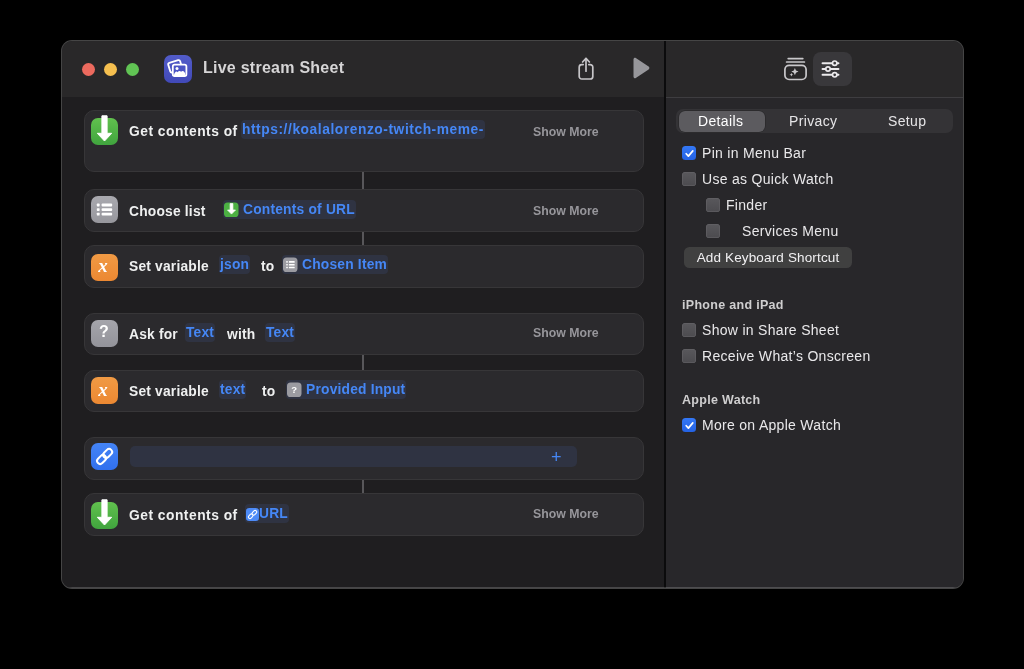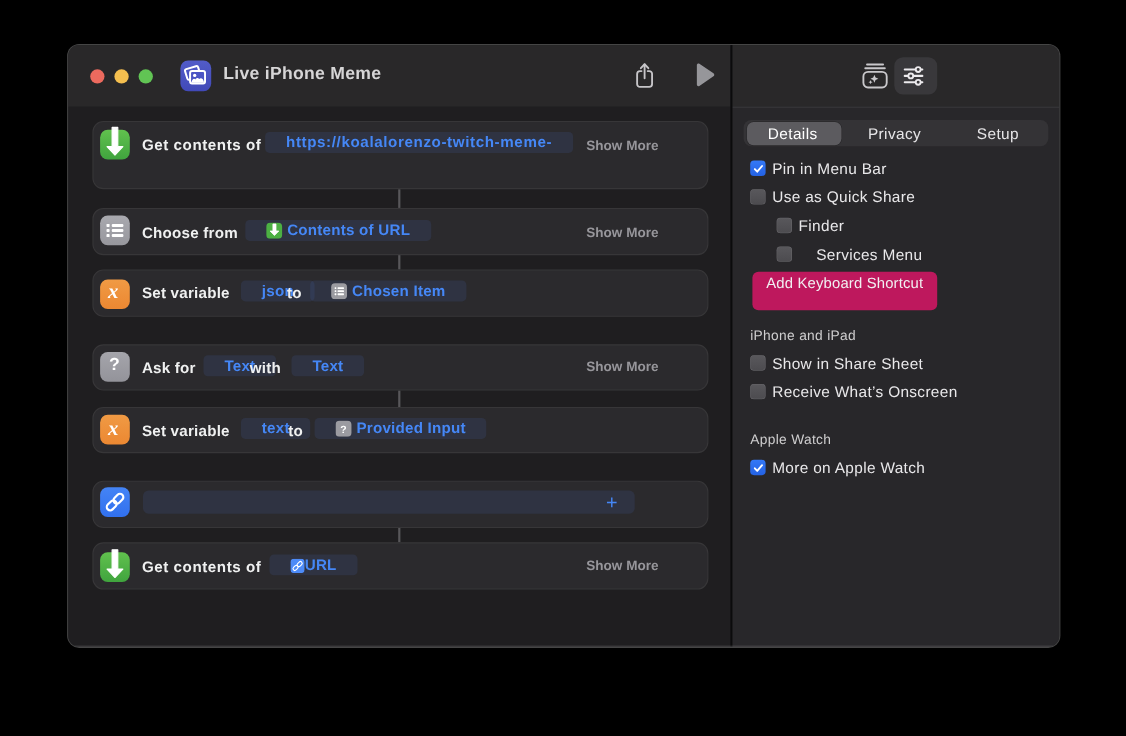--- a/index.html
+++ b/index.html
@@ -40,38 +40,38 @@
   .ic-q { background:linear-gradient(180deg,#a5a5ab,#93939a); }
   .ic-link { background:linear-gradient(180deg,#4484f6,#3170ee); }
   .ic-x::after { content:"x"; position:absolute; left:-1px; top:1.5px; width:100%; text-align:center;
     font-family:"Liberation Serif",serif; font-style:italic; font-weight:700; font-size:19px; color:#fff; }
   .ic-q::after { content:"?"; position:absolute; left:0; top:3px; width:100%; text-align:center;
     font-weight:700; font-size:16px; color:#fff; }
   .rowtext { position:absolute; left:67px; font-size:13.8px; font-weight:700; color:#eff0f0;
     letter-spacing:0.2px; white-space:nowrap; }
   .lsu { letter-spacing:0.55px; }
   .blue { color:#4587f6; }
-  .tok { background:rgba(80,125,235,0.11); border-radius:4px; padding:2px 19px; margin:0 2px; }
+  .tok { background:rgba(80,125,235,0.11); border-radius:4px; padding:2px 1px; margin:0 2px; }
   .showmore { position:absolute; font-size:12.3px; font-weight:700; color:#97969b;
     letter-spacing:0px; left:471px; }
   .minicon { display:inline-block; vertical-align:-3px; }
 
   
   .seg { position:absolute; left:614px; top:68px; width:277px; height:24px; background:#343336;
     border-radius:7px; }
   .seg .sel { position:absolute; left:3px; top:1.5px; width:86px; height:21px; background:#5c5b5f;
     border-radius:6px; box-shadow:0 0 0 0.5px rgba(0,0,0,0.3); }
   .seg span { position:absolute; top:3.5px; font-size:14px; letter-spacing:0.35px; color:#e6e5e7; }
   .cbrow { position:absolute; font-size:14px; color:#e9e8ea; letter-spacing:0.3px; line-height:15.5px; }
   .cb { position:absolute; width:14px; height:14px; border-radius:3.5px;
     background:linear-gradient(180deg,#59585c 0%,#4c4b4f 100%); box-shadow:inset 0 0 0 0.5px #68676b; }
   .cb.on { background:linear-gradient(180deg,#3478f6 0%,#2462e4 100%); box-shadow:none; }
   .cb.on svg { position:absolute; left:1.5px; top:1.5px; }
-  .shead { position:absolute; font-size:12.5px; font-weight:400; color:#cfcecf; letter-spacing:0.3px; }
-  #kbbtn { position:absolute; left:622px; top:206px; width:168px; height:35px; background:#be185d;
+  .shead { position:absolute; font-size:12.5px; font-weight:700; color:#cfcecf; letter-spacing:0.3px; }
+  #kbbtn { position:absolute; left:622px; top:206px; width:168px; height:21px; background:#404040;
     border-radius:5.5px; color:#f1f0f2; font-size:13.5px; text-align:center; line-height:21px;
     letter-spacing:0.15px; }
 </style>
 </head>
 <body>
 <div id="win">
   <div id="titlebar"></div>
   <div id="leftpane"></div>
   <div id="vdiv"></div>
   <div id="rtoolbar"></div>
@@ -85,21 +85,21 @@
   <div id="appicon">
     <svg style="position:absolute;left:0;top:0;" width="28" height="28" viewBox="0 0 28 28">
       <g transform="rotate(-17 11 12)">
         <rect x="5.2" y="6.4" width="12.4" height="10" rx="1.6" fill="none" stroke="#fff" stroke-width="1.8"></rect>
       </g>
       <rect x="8.8" y="9.6" width="13.6" height="11.4" rx="1.8" fill="#4b54c4" stroke="#fff" stroke-width="1.8"></rect>
       <circle cx="13" cy="13.6" r="1.5" fill="#fff"></circle>
       <path d="M9.9 20.2 c0.9 -3.4 2.5 -4.6 3.7 -2.9 c0.9 -1.6 2.5 -1.8 3.5 -0.5 c0.9 -1.1 2.4 -1 3.3 0.2 c0.7 0.9 1 2 1.1 3.2 z" fill="#fff"></path>
     </svg>
   </div>
-  <div id="wintitle">Live iPhone Meme</div>
+  <div id="wintitle">Live stream Sheet</div>
 
   <svg id="shareicon" style="position:absolute;left:513px;top:15px;" width="22" height="26" viewBox="0 0 22 26">
     <g fill="none" stroke="#c6c5c8" stroke-width="1.7" stroke-linecap="round" stroke-linejoin="round">
       <path d="M8.2 8.6 H6.8 a2.6 2.6 0 0 0 -2.6 2.6 v9.2 a2.6 2.6 0 0 0 2.6 2.6 h8.4 a2.6 2.6 0 0 0 2.6 -2.6 v-9.2 a2.6 2.6 0 0 0 -2.6 -2.6 h-1.4"></path>
       <path d="M11 15.2 V2.6"></path>
       <path d="M7.6 6 L11 2.4 L14.4 6"></path>
     </g>
   </svg>
   <svg id="playicon" style="position:absolute;left:569px;top:16px;" width="20" height="22" viewBox="0 0 20 22">
     <path d="M2.5 2.2 C2.5 1 3.8 0.3 4.8 0.9 L17.6 9.6 c1 0.6 1 2.2 0 2.8 L4.8 21.1 c-1 0.6 -2.3 -0.1 -2.3 -1.3 z" fill="#96969a"></path>
@@ -134,21 +134,21 @@
     <span style="left:212px;">Setup</span>
   </div>
 
   <div class="cb on" style="left:620px;top:105px;">
       <svg width="11" height="11" viewBox="0 0 11 11">
         <path d="M2.2 5.7 L4.4 8.1 L8.8 2.9" fill="none" stroke="#fff" stroke-width="1.7" stroke-linecap="round" stroke-linejoin="round"></path>
       </svg>
     </div>
   <div class="cbrow" style="left:640px;top:105px;">Pin in Menu Bar</div>
   <div class="cb" style="left:620px;top:131px;"></div>
-  <div class="cbrow" style="left:640px;top:131px;">Use as Quick Share</div>
+  <div class="cbrow" style="left:640px;top:131px;">Use as Quick Watch</div>
   <div class="cb" style="left:644px;top:157px;"></div>
   <div class="cbrow" style="left:664px;top:157px;">Finder</div>
   <div class="cb" style="left:644px;top:183px;"></div>
   <div class="cbrow" style="left:680px;top:183px;">Services Menu</div>
   <div id="kbbtn">Add Keyboard Shortcut</div>
 
   <div class="shead" style="left:620px;top:257px;">iPhone and iPad</div>
   <div class="cb" style="left:620px;top:282px;"></div>
   <div class="cbrow" style="left:640px;top:282px;">Show in Share Sheet</div>
   <div class="cb" style="left:620px;top:308px;"></div>
@@ -172,21 +172,21 @@
   <div class="card" id="c3" style="top:204px;height:42.5px;"></div>
   <div class="card" id="c4" style="top:271.5px;height:42.5px;"></div>
   <div class="card" id="c5" style="top:328.5px;height:42.5px;"></div>
   <div class="card" id="c6" style="top:396px;height:42.5px;"></div>
   <div class="card" id="c7" style="top:452px;height:42.5px;"></div>
 
   <div class="rowtext" style="top:83px;letter-spacing:0.5px;">Get contents of</div>
   <div class="rowtext blue lsu" style="left:177px;top:81px;"><span class="tok">https://koalalorenzo-twitch-meme-</span></div>
   <div class="showmore" style="top:84px;">Show More</div>
 
-  <div class="rowtext" style="top:162.5px;">Choose from</div>
+  <div class="rowtext" style="top:162.5px;">Choose list</div>
   <div class="rowtext blue" style="left:159px;top:160.5px;"><span class="tok"><svg class="minicon" width="15" height="15" viewBox="0 0 15 15">
           <rect x="0" y="0.5" width="14.5" height="14.5" rx="3.6" fill="#4cb043"></rect>
           <path d="M6.1 1.6 h2.8 V8 h2.6 L7.5 12.1 L3.5 8 h2.6 z" fill="#fff" stroke="#fff" stroke-width="0.7" stroke-linejoin="round"></path>
         </svg> Contents of URL</span></div>
   <div class="showmore" style="top:163px;">Show More</div>
 
   <div class="rowtext" style="top:218px;">Set variable</div>
   <div class="rowtext blue" style="left:155px;top:216px;"><span class="tok">json</span></div>
   <div class="rowtext" style="left:199px;top:218px;">to</div>
   <div class="rowtext blue" style="left:218px;top:216px;"><span class="tok"><svg class="minicon" width="15" height="15" viewBox="0 0 15 15">

